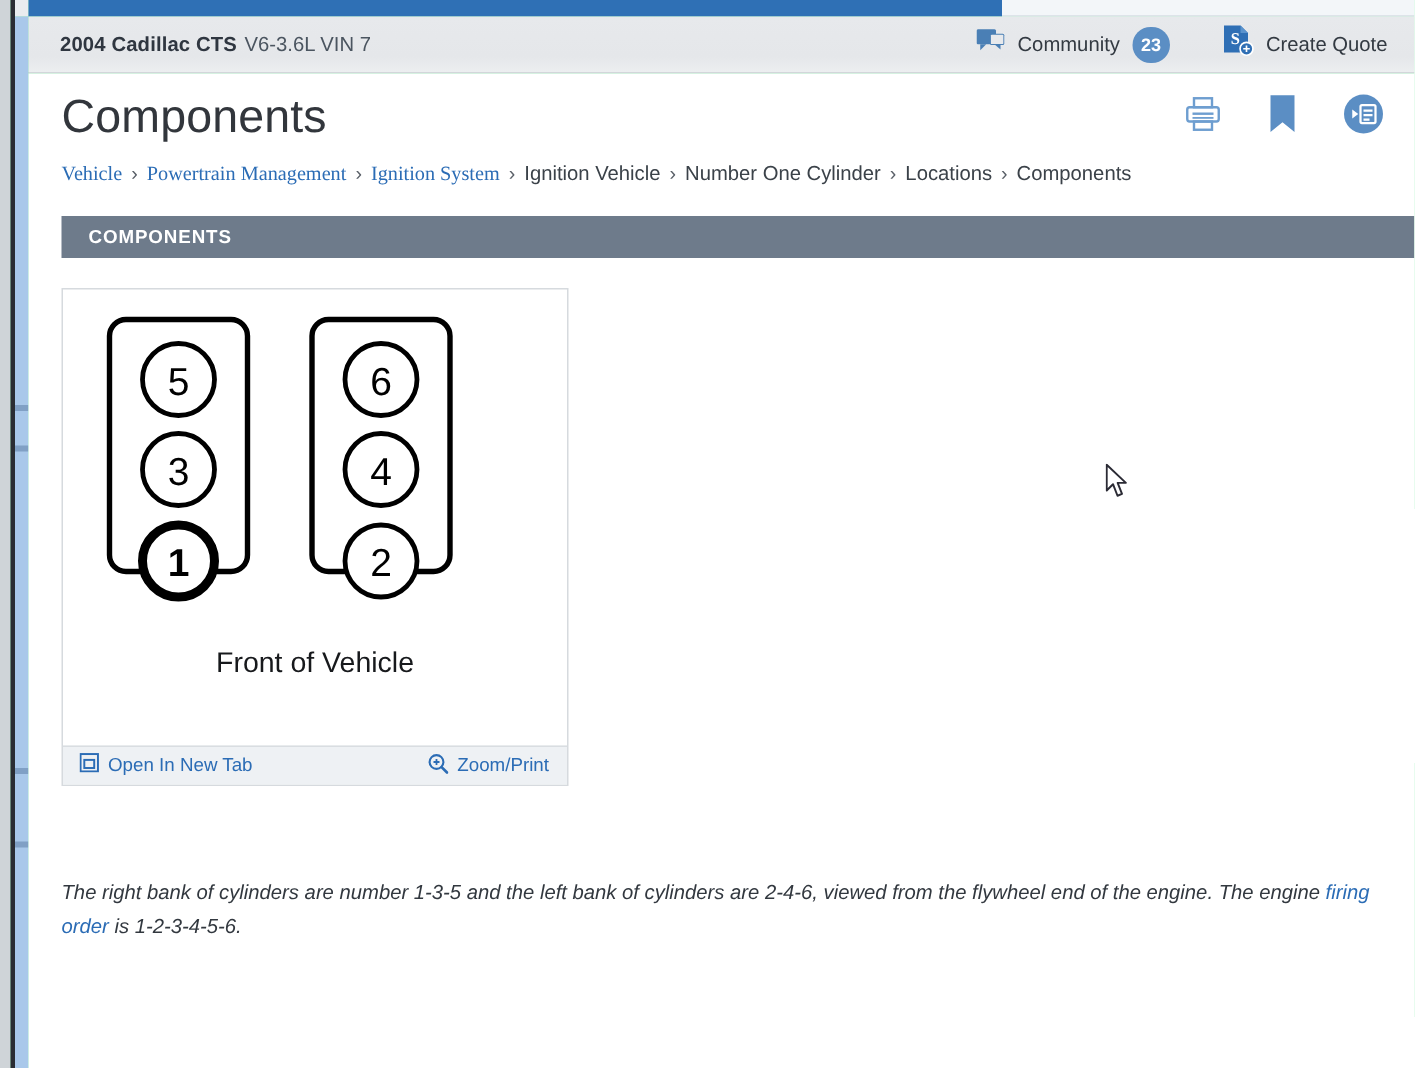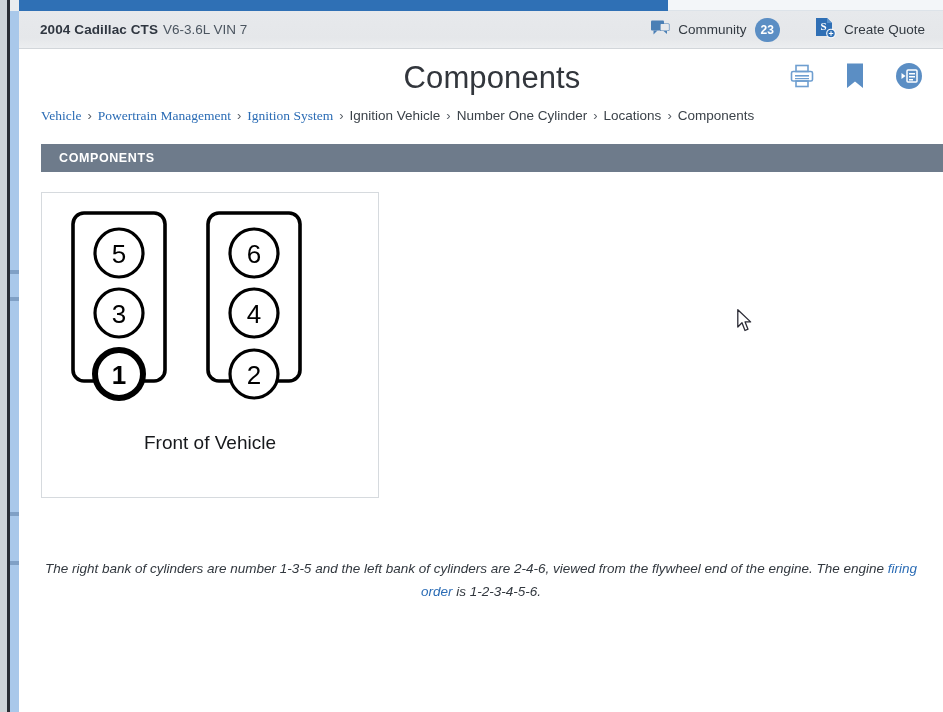--- a/index.html
+++ b/index.html
@@ -10,21 +10,20 @@
     overflow: hidden;
     background: #ffffff;
     font-family: "Liberation Sans", sans-serif;
   }
 
   #root {
     position: relative;
     width: 943px;
     height: 712px;
     background: #86efac;
-    text-align: center;
   }
 
   
   .outer-left-dark {
     position: absolute; left: 0; top: 0; width: 7px; height: 712px;
     background: #cfd4d8;
   }
   .outer-left-border {
     position: absolute; left: 7px; top: 0; width: 3px; height: 712px;
     background: #2a2d33;
@@ -307,20 +306,42 @@
           <text x="189" y="56" font-family="Liberation Sans, sans-serif" font-size="26" fill="#000000" text-anchor="middle">6</text>
           <circle cx="189" cy="106" r="24" fill="#ffffff" stroke="#000000" stroke-width="3.2"></circle>
           <text x="189" y="116" font-family="Liberation Sans, sans-serif" font-size="26" fill="#000000" text-anchor="middle">4</text>
           <circle cx="189" cy="167" r="24" fill="#ffffff" stroke="#000000" stroke-width="3.2"></circle>
           <text x="189" y="177" font-family="Liberation Sans, sans-serif" font-size="26" fill="#000000" text-anchor="middle">2</text>
         </svg>
 
         <div class="figure-caption">Front of Vehicle</div>
       </div>
 
+      <div class="figure-toolbar">
+        <span class="tool-link">
+          <span>
+            <svg width="13" height="13" viewBox="0 0 13 13">
+              <rect x="0.7" y="0.7" width="11.6" height="11.6" fill="none" stroke="#2b6cb5" stroke-width="1.3"></rect>
+              <rect x="3.2" y="4.6" width="6.6" height="5.4" fill="none" stroke="#2b6cb5" stroke-width="1.3"></rect>
+            </svg>
+          </span>
+          <span>Open In New Tab</span>
+        </span>
+
+        <span class="tool-link">
+          <span>
+            <svg width="14" height="14" viewBox="0 0 14 14">
+              <circle cx="6" cy="6" r="4.6" fill="none" stroke="#2b6cb5" stroke-width="1.4"></circle>
+              <path d="M4 6 h4 M6 4 v4" stroke="#2b6cb5" stroke-width="1.2"></path>
+              <path d="M9.4 9.4 L13 13" stroke="#2b6cb5" stroke-width="1.8" stroke-linecap="round"></path>
+            </svg>
+          </span>
+          <span>Zoom/Print</span>
+        </span>
+      </div>
     </div>
 
     <p class="body-text">
       <span>The right bank of cylinders are number 1-3-5 and the left bank of cylinders are 2-4-6, viewed from the flywheel end of the engine. The engine </span><span class="inline-link">firing order</span><span> is 1-2-3-4-5-6.</span>
     </p>
 
   </div>
 
   <span class="cursor">
     <svg width="18" height="25" viewBox="0 0 18 25">

